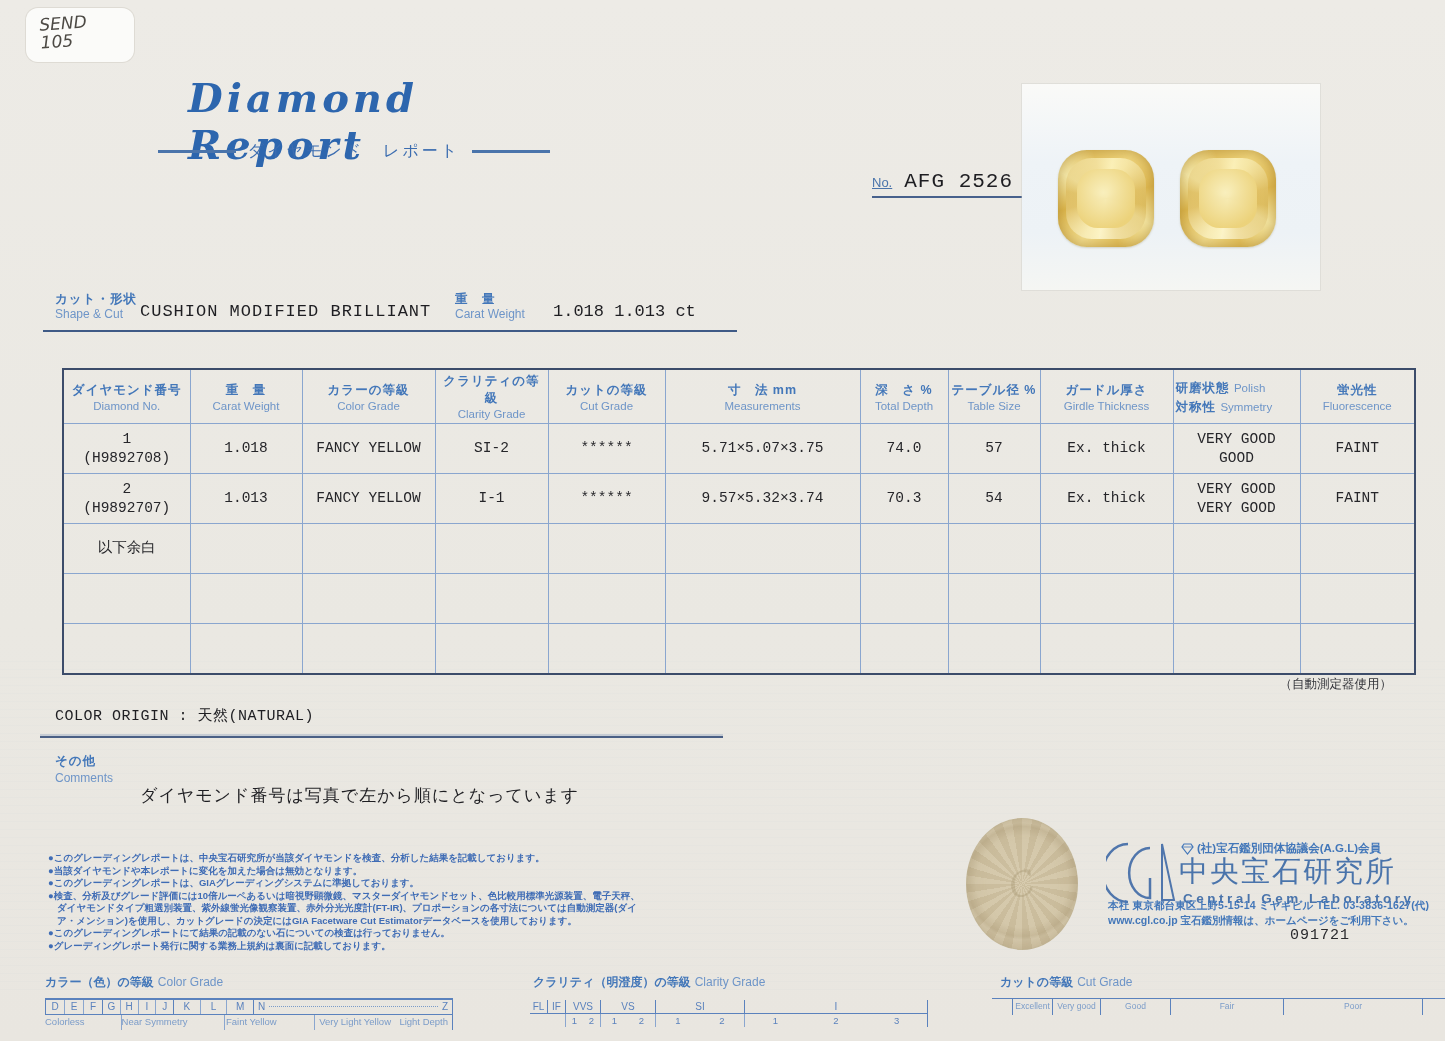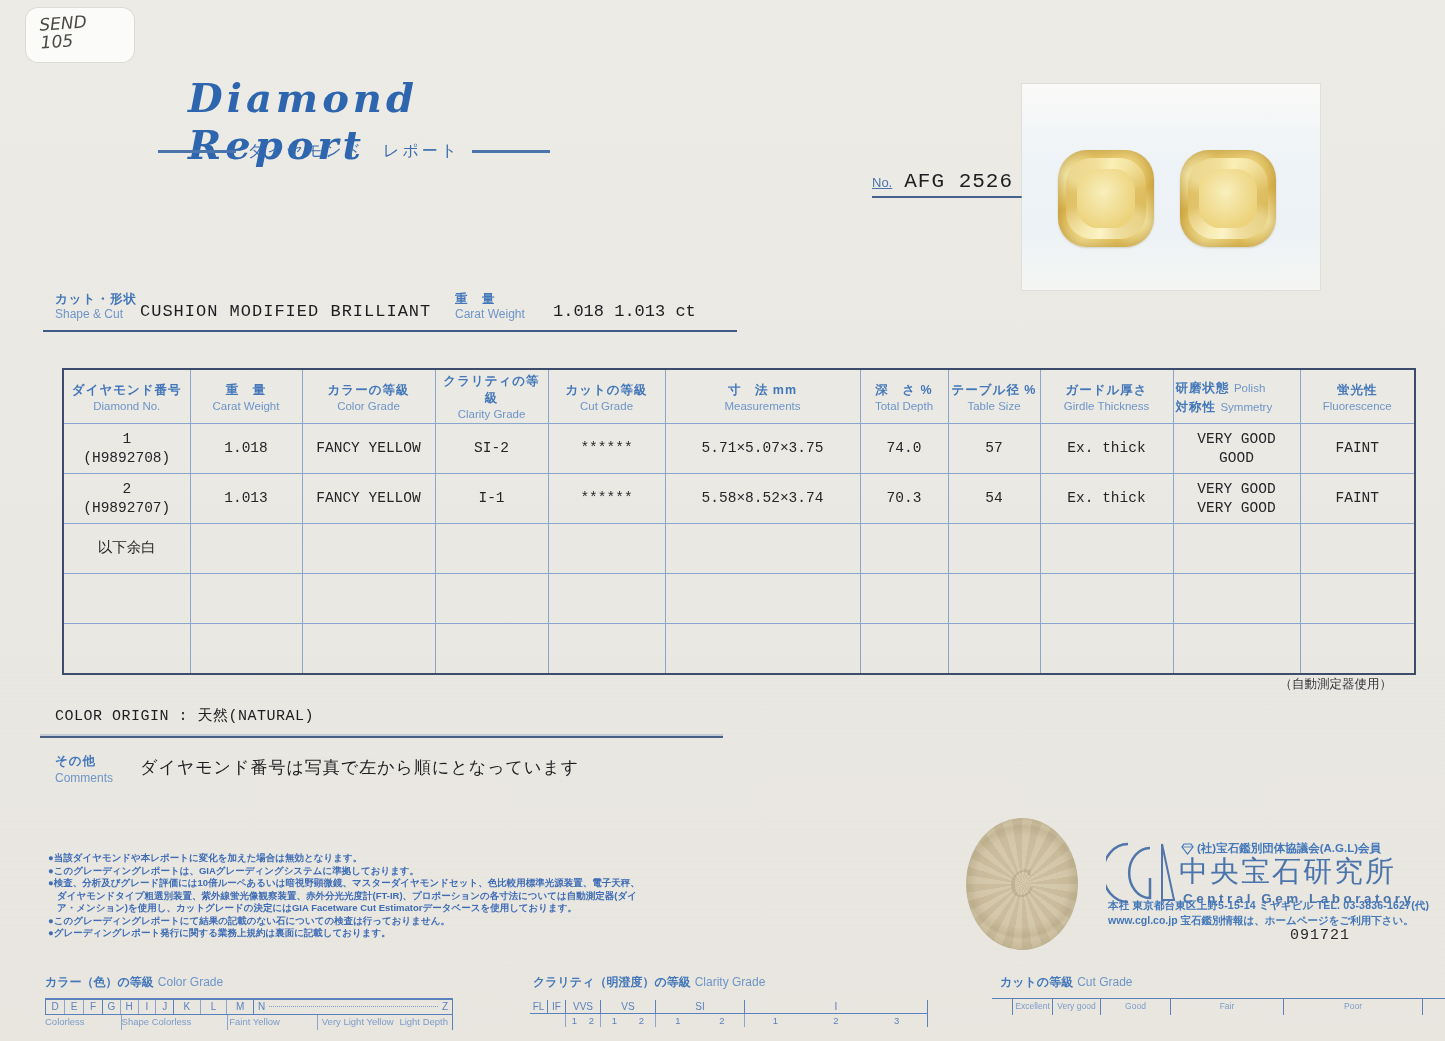--- a/index.html
+++ b/index.html
@@ -69,21 +69,21 @@
   td.col-polish{text-align:left;padding-left:8px;font-size:14px;}
   td.col-fluor{text-align:left;padding-left:12px;}
   td.ta-l{text-align:left;padding-left:8px;font-family:"Liberation Sans",sans-serif;font-size:15px;}
 
   .auto-note{left:1160px;top:676px;width:232px;text-align:right;font-size:12.5px;color:#33343a;}
 
   .color-origin{left:55px;top:706px;font-size:15px;color:#1e1e22;letter-spacing:.5px;}
   .rule-2{left:40px;top:736px;width:683px;height:2px;background:#4a5f85;box-shadow:0 -2px 0 rgba(90,120,170,.25);}
 
   .comments-lbl{left:55px;top:752px;line-height:15px;}
-  .comments-txt{left:140px;top:756px;font-size:17px;color:#1e1e22;letter-spacing:1px;}
+  .comments-txt{left:140px;top:784px;font-size:17px;color:#1e1e22;letter-spacing:1px;}
 
   
   .disclaimers{left:48px;top:852px;width:594px;font-size:9.5px;font-weight:600;
                color:#3f6cb5;line-height:12.5px;}
   .disclaimers div{text-indent:-9px;padding-left:9px;}
 
   
   .seal{left:966px;top:818px;width:112px;height:132px;border-radius:50%;
         background:
           radial-gradient(circle at 50% 48%,#ece6d6 0%,#e9e2d0 52%,#ddd4bf 62%,#e9e2d1 66%,#e2d9c5 78%,#ece6d6 84%),
@@ -258,21 +258,21 @@
 GOOD</td>
       <td class="col-fluor">FAINT</td>
     </tr>
     <tr class="data">
       <td>2
 (H9892707)</td>
       <td>1.013</td>
       <td>FANCY YELLOW</td>
       <td>I-1</td>
       <td>******</td>
-      <td>5.58×8.52×3.74</td>
+      <td>9.57×5.32×3.74</td>
       <td>70.3</td>
       <td>54</td>
       <td class="col-girdle">Ex. thick</td>
       <td class="col-polish">VERY GOOD
 VERY GOOD</td>
       <td class="col-fluor">FAINT</td>
     </tr>
     <tr class="data">
       <td class="ta-l">以下余白</td>
       <td></td>
@@ -322,20 +322,21 @@
   </div>
   <div class="abs rule-2"></div>
 
   <div class="abs comments-lbl">
     <span class="lbl-jp">その他</span><br>
     <span class="lbl-en">Comments</span>
   </div>
   <div class="abs comments-txt">ダイヤモンド番号は写真で左から順にとなっています</div>
 
   <div class="abs disclaimers">
+    <div>●このグレーディングレポートは、中央宝石研究所が当該ダイヤモンドを検査、分析した結果を記載しております。</div>
     <div>●当該ダイヤモンドや本レポートに変化を加えた場合は無効となります。</div>
     <div>●このグレーディングレポートは、GIAグレーディングシステムに準拠しております。</div>
     <div>●検査、分析及びグレード評価には10倍ルーペあるいは暗視野顕微鏡、マスターダイヤモンドセット、色比較用標準光源装置、電子天秤、ダイヤモンドタイプ粗選別装置、紫外線蛍光像観察装置、赤外分光光度計(FT-IR)、プロポーションの各寸法については自動測定器(ダイア・メンション)を使用し、カットグレードの決定にはGIA Facetware Cut Estimatorデータベースを使用しております。</div>
     <div>●このグレーディングレポートにて結果の記載のない石についての検査は行っておりません。</div>
     <div>●グレーディングレポート発行に関する業務上規約は裏面に記載しております。</div>
   </div>
 
   <div class="abs seal">
       <span>C</span>
     </div>
@@ -382,21 +383,21 @@
           <span>M</span>
       </div>
       <div class="csg nz" style="width:200px">
         <span>N</span>
         <span class="dots"></span>
         <span>Z</span>
       </div>
     </div>
     <div class="cs-labels">
       <div style="width:57px">Colorless</div>
-      <div style="width:71px">Shape Colorless</div>
+      <div style="width:71px">Near Symmetry</div>
       <div style="width:80px">Faint Yellow</div>
       <div class="dual" style="width:200px">
         <span>Very Light Yellow</span>
         <span>Light Depth</span>
       </div>
     </div>
   </div>
 
   <div class="abs scale-title" style="left:533px;">
     <span class="jp">クラリティ（明澄度）の等級</span>

